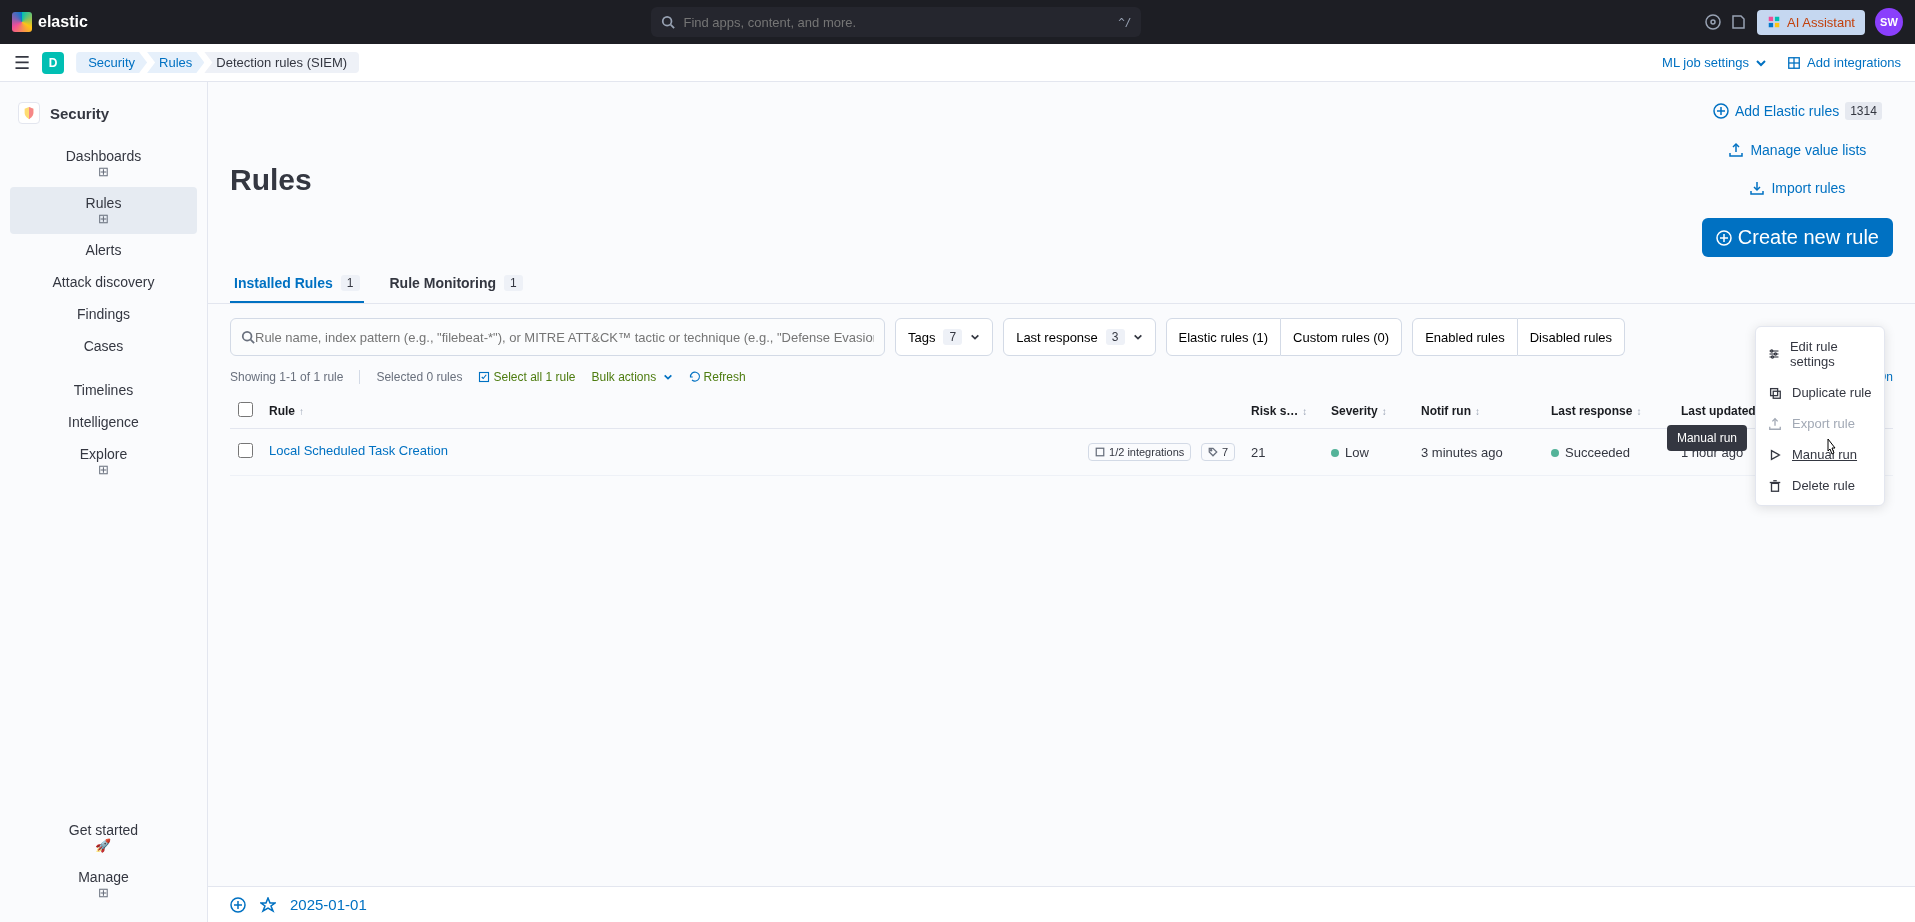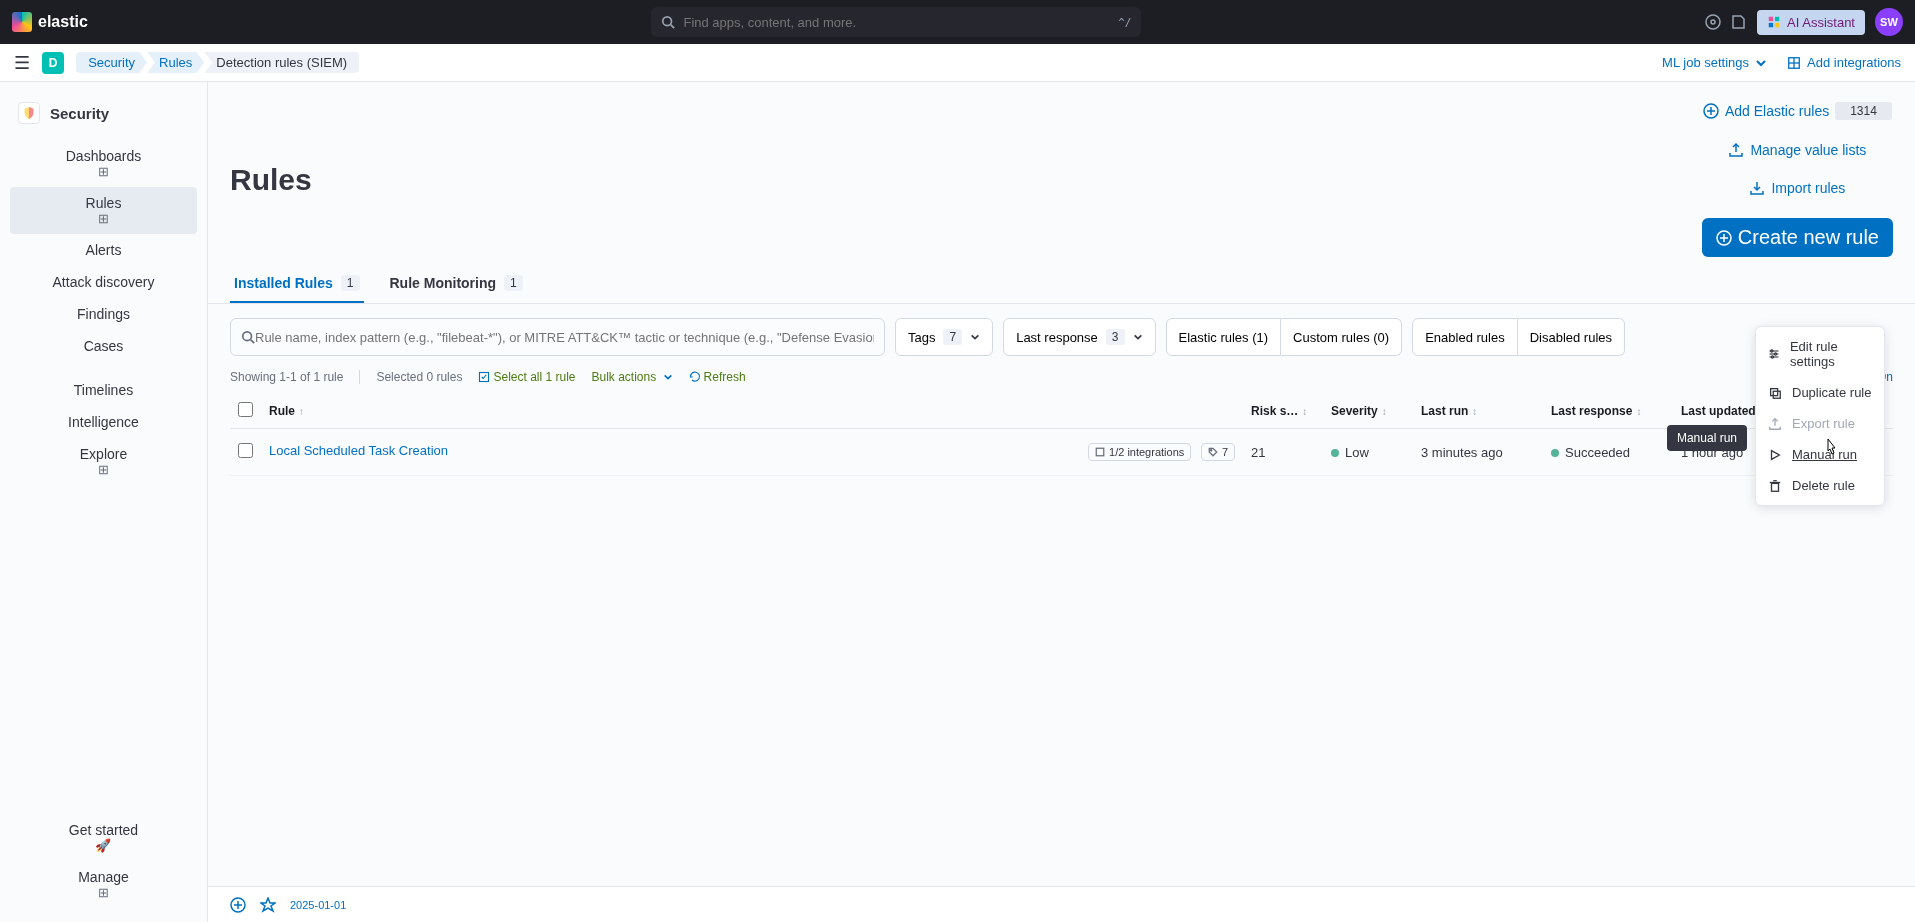--- a/index.html
+++ b/index.html
@@ -6,21 +6,21 @@
 body { font-family: -apple-system, BlinkMacSystemFont, "Segoe UI", Helvetica, Arial, sans-serif; font-size: 14px; color: #343741; background: #fafbfd; }
 .topbar { background: #1d1e24; height: 44px; display: flex; align-items: center; padding: 0 12px; gap: 12px; }
 .logo { display: flex; align-items: center; gap: 6px; }
 .logo-icon { width: 20px; height: 20px; background: conic-gradient(#00bfb3, #fec514, #f04e98, #0077cc); border-radius: 3px; }
 .logo-text { color: #fff; font-weight: 600; font-size: 16px; }
 .search-bar { margin-left: auto; margin-right: auto; background: #25262e; border-radius: 6px; height: 30px; width: 490px; display: flex; align-items: center; padding: 0 10px; gap: 8px; color: #98a2b3; }
 .search-bar input { background: transparent; border: none; flex: 1; color: #98a2b3; font-size: 13px; outline: none; }
 .kbd { font-size: 11px; font-family: monospace; }
 .topbar-right { display: flex; align-items: center; gap: 10px; }
 .topbar-icon { color: #98a2b3; font-size: 16px; cursor: pointer; }
-.ai-assistant-btn { background: #c5d7f0; color: #701a75; padding: 5px 10px; border-radius: 4px; font-size: 13px; font-weight: 500; display: flex; align-items: center; gap: 6px; cursor: pointer; border:none;}
+.ai-assistant-btn { background: #c5d7f0; color: #c2410c; padding: 5px 10px; border-radius: 4px; font-size: 13px; font-weight: 500; display: flex; align-items: center; gap: 6px; cursor: pointer; border:none;}
 .avatar { width: 28px; height: 28px; background: #8a3ffc; border-radius: 50%; color: #fff; font-size: 11px; display: flex; align-items: center; justify-content: center; font-weight: 600; }
 .subheader { background: #fff; height: 38px; display: flex; align-items: center; padding: 0 14px; border-bottom: 1px solid #e3e6ef; }
 .hamburger { cursor: pointer; font-size: 18px; color: #343741; margin-right: 12px; }
 .space-badge { background: #00bfb3; color: #fff; width: 22px; height: 22px; border-radius: 4px; display: flex; align-items: center; justify-content: center; font-size: 12px; font-weight: 600; margin-right: 12px; }
 .breadcrumb { display: flex; align-items: center; font-size: 13px; }
 .crumb { background: #e6f0fb; color: #0071c2; padding: 3px 12px; position: relative; margin-right: 0; clip-path: polygon(0 0, calc(100% - 8px) 0, 100% 50%, calc(100% - 8px) 100%, 0 100%, 8px 50%); cursor:pointer;}
 .crumb.first { clip-path: polygon(0 0, calc(100% - 8px) 0, 100% 50%, calc(100% - 8px) 100%, 0 100%); border-radius: 4px 0 0 4px; }
 .crumb.last { background: #eef1f7; color: #343741; clip-path: polygon(0 0, 100% 0, 100% 100%, 0 100%, 8px 50%); border-radius: 0 4px 4px 0; cursor:default;}
 .subheader-right { margin-left: auto; display: flex; align-items: center; gap: 20px; }
 .ml-job { color: #0071c2; font-size: 13px; display: flex; align-items: center; gap: 6px; cursor:pointer;}
@@ -32,21 +32,21 @@
 .nav-item { display: flex; align-items: center; justify-content: space-between; padding: 8px 10px; font-size: 14px; color: #343741; border-radius: 4px; cursor: pointer; flex-direction: column; }
 .nav-item.active { background: #e6ebf2; font-weight: 500; }
 .nav-group { margin-top: 12px; }
 .grid-icon { font-size: 13px; color: #69707d; }
 .sidebar-bottom { margin-top: auto; }
 .main { flex: 1; overflow: auto; position: relative; }
 .page-head { padding: 20px 22px 8px; display: flex; align-items: center; }
 .page-title { font-size: 30px; font-weight: 700; }
 .page-actions { margin-left: auto; display: flex; align-items: center; gap: 22px; flex-direction: column; }
 .link-btn { color: #0071c2; font-size: 14px; display: flex; align-items: center; gap: 6px; cursor: pointer; border:none; background:none;}
-.count-badge { background: #e6e9f0; color: #343741; font-size: 12px; padding: 2px 15px; border-radius: 3px; }
+.count-badge { background: #e6e9f0; color: #343741; font-size: 12px; padding: 2px 5px; border-radius: 3px; }
 .primary-btn { background: #0071c2; color: #fff; border: none; padding: 8px 14px; font-size: 20px; font-weight: 500; border-radius: 6px; display: flex; align-items: center; gap: 6px; cursor:pointer;}
 .tabs { display: flex; gap: 4px; padding: 0 22px; border-bottom: 1px solid #e3e6ef; }
 .tab { padding: 10px 4px 10px; font-size: 14px; font-weight: 600; display: flex; align-items: center; gap: 8px; cursor: pointer; margin-right: 18px; border-bottom: 2px solid transparent; }
 .tab.active { color: #0071c2; border-bottom-color: #0071c2; }
 .tab-badge { background: #eef1f7; font-size: 12px; padding: 1px 6px; border-radius: 3px; color: #343741; font-weight:500;}
 .filter-row { display: flex; gap: 10px; padding: 14px 22px; align-items: center; }
 .search-box { flex: 1; display: flex; align-items: center; border: 1px solid #d3dae6; border-radius: 6px; height: 38px; padding: 0 10px; background: #fbfcfd; max-width: 655px; }
 .search-box input { border: none; flex: 1; font-size: 13px; outline: none; background: transparent; }
 .filter-btn { border: 1px solid #d3dae6; border-radius: 6px; height: 38px; padding: 0 12px; display: flex; align-items: center; gap: 8px; background: #fff; font-size: 13px; cursor: pointer; }
 .filter-group { display:flex; gap:0;}
@@ -64,21 +64,21 @@
 .sev-dot { width: 8px; height: 8px; border-radius: 50%; display: inline-block; margin-right: 6px; }
 .sort-icon { color: #98a2b3; margin-left: 4px; font-size: 10px; }
 .pager { display: flex; align-items: center; justify-content: space-between; padding: 14px 22px; font-size: 13px; color: #343741; }
 .pager-right { display: flex; align-items: center; gap: 12px; }
 .context-menu { position: absolute; right: 30px; top: 244px; background: #fff; border: 1px solid #e3e6ef; border-radius: 6px; box-shadow: 0 2px 12px rgba(0,0,0,0.12); width: 130px; padding: 4px 0; z-index: 100; }
 .menu-item { padding: 8px 12px; font-size: 13px; display: flex; align-items: center; gap: 10px; cursor: pointer; }
 .menu-item.disabled { color: #a2a9b5; cursor: default; }
 .tooltip { position: absolute; background: #343741; color: #fff; font-size: 12px; padding: 6px 10px; border-radius: 4px; right: 168px; top: 343px; z-index: 101; }
 .tooltip::after { content: ''; position: absolute; right: -6px; top: 50%; transform: translateY(-50%); border: 6px solid transparent; border-left-color: #343741; }
 .cursor { position: absolute; right: 75px; top: 355px; font-size: 16px; z-index: 102; pointer-events:none;}
-.footer-bar { position: fixed; bottom: 0; left: 208px; right: 0; height: 36px; background: #fff; border-top: 1px solid #e3e6ef; display: flex; align-items: center; padding: 0 22px; gap: 14px; font-size: 11px; }
+.footer-bar { position: fixed; bottom: 0; left: 208px; right: 0; height: 36px; background: #fff; border-top: 1px solid #e3e6ef; display: flex; align-items: center; padding: 0 22px; gap: 14px; font-size: 15px; }
 .footer-date { color: #0071c2; }
 .icon-on-toggle { color:#0071c2; font-size:12px; display:flex; align-items:center; gap:4px;}
 .more-icon{cursor:pointer; color:#69707d;}
 svg { display: block; }
 </style>
 </head>
 <body>
 
 <div class="topbar">
   <div class="logo">
@@ -339,21 +339,21 @@
       </div>
     </div>
 
     <table class="table">
       <thead>
         <tr>
           <th style="width:30px"><input type="checkbox" class="chk" style=""></th>
           <th><span>Rule</span><span class="sort-icon">↑</span></th>
           <th style="width:80px"><span>Risk s…</span><span class="sort-icon">↕</span></th>
           <th style="width:90px"><span>Severity</span><span class="sort-icon">↕</span></th>
-          <th style="width:130px"><span>Last run</span><span class="sort-icon">↕</span></th>
+          <th style="width:130px"><span>Notif run</span><span class="sort-icon">↕</span></th>
           <th style="width:130px"><span>Last response</span><span class="sort-icon">↕</span></th>
           <th style="width:130px"><span>Last updated</span><span class="sort-icon">↕</span></th>
           <th style="width:60px"><span>Notif…</span></th>
           <th style="width:30px"></th>
         </tr>
       </thead>
       <tbody>
         <tr>
           <td><input type="checkbox" class="chk" style=""></td>
           <td>

